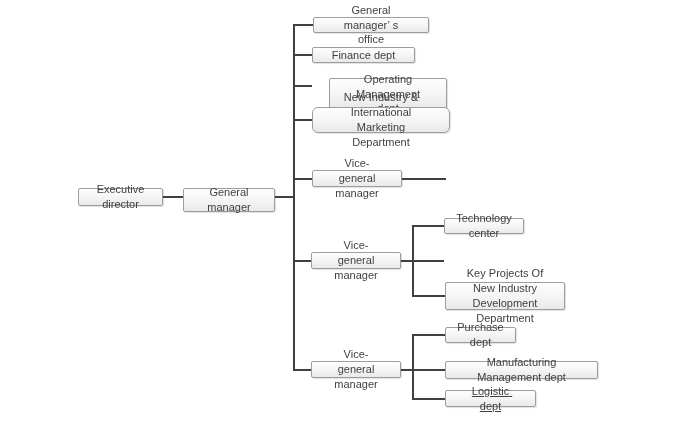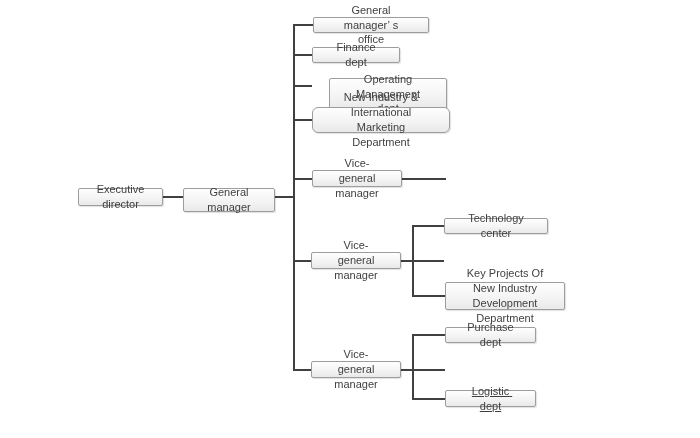--- a/index.html
+++ b/index.html
@@ -69,27 +69,28 @@
   <div class="line h-line" style="left:401px; top:369px; width:12px;"></div>
   <div class="line v-line" style="left:412px; top:334px; height:66px;"></div>
   <div class="line h-line" style="left:412px; top:334px; width:33px;"></div>
   <div class="line h-line" style="left:412px; top:369px; width:33px;"></div>
   <div class="line h-line" style="left:412px; top:398px; width:33px;"></div>
 
   <div class="node" style="left:78px;  top:188px; width:85px;  height:18px;">Executive director</div>
   <div class="node" style="left:183px; top:188px; width:92px;  height:24px;">General manager</div>
 
   <div class="node" style="left:313px; top:17px;  width:116px; height:16px;">General manager’ s office</div>
-  <div class="node" style="left:312px; top:47px;  width:88px;  height:16px;">Finance dept</div>
+  <div class="node" style="left:312px; top:47px;  width:103px;  height:16px;">Finance dept</div>
   <div class="node" style="left:329px; top:78px;  width:118px; height:32px;">Operating Management dept</div>
   <div class="node" style="left:312px; top:107px; width:138px; height:26px;border-radius:6px;">New Industry &amp; International Marketing Department</div>
 
   <div class="node" style="left:312px; top:170px; width:90px;  height:17px;">Vice-general manager</div>
 
   <div class="node" style="left:311px; top:252px; width:90px;  height:17px;">Vice-general manager</div>
-  <div class="node" style="left:444px; top:218px; width:104px;  height:16px;">Technology center</div>
+  <div class="node" style="left:444px; top:218px; width:80px;  height:16px;">Technology center</div>
   <div class="node" style="left:445px; top:282px; width:120px; height:28px;">Key Projects Of New Industry Development Department</div>
 
   <div class="node" style="left:311px; top:361px; width:90px;  height:17px;">Vice-general manager</div>
-  <div class="node" style="left:445px; top:327px; width:91px;  height:16px;">Purchase dept</div>
+  <div class="node" style="left:445px; top:327px; width:71px;  height:16px;">Purchase dept</div>
+  <div class="node" style="left:445px; top:361px; width:153px; height:18px;">Manufacturing  Management dept</div>
   <div class="node" style="left:445px; top:390px; width:91px;  height:17px;text-decoration:underline;">Logistic dept</div>
 
 </div>
 
 </body></html>

